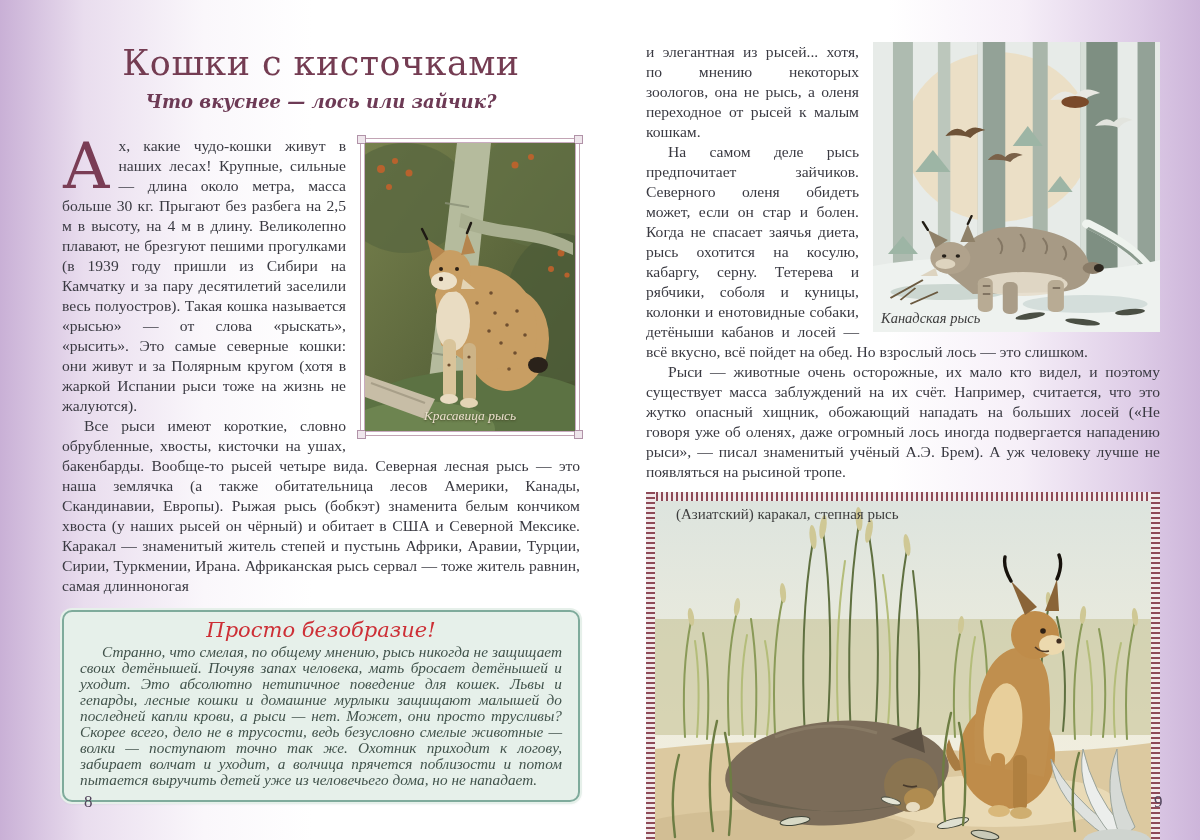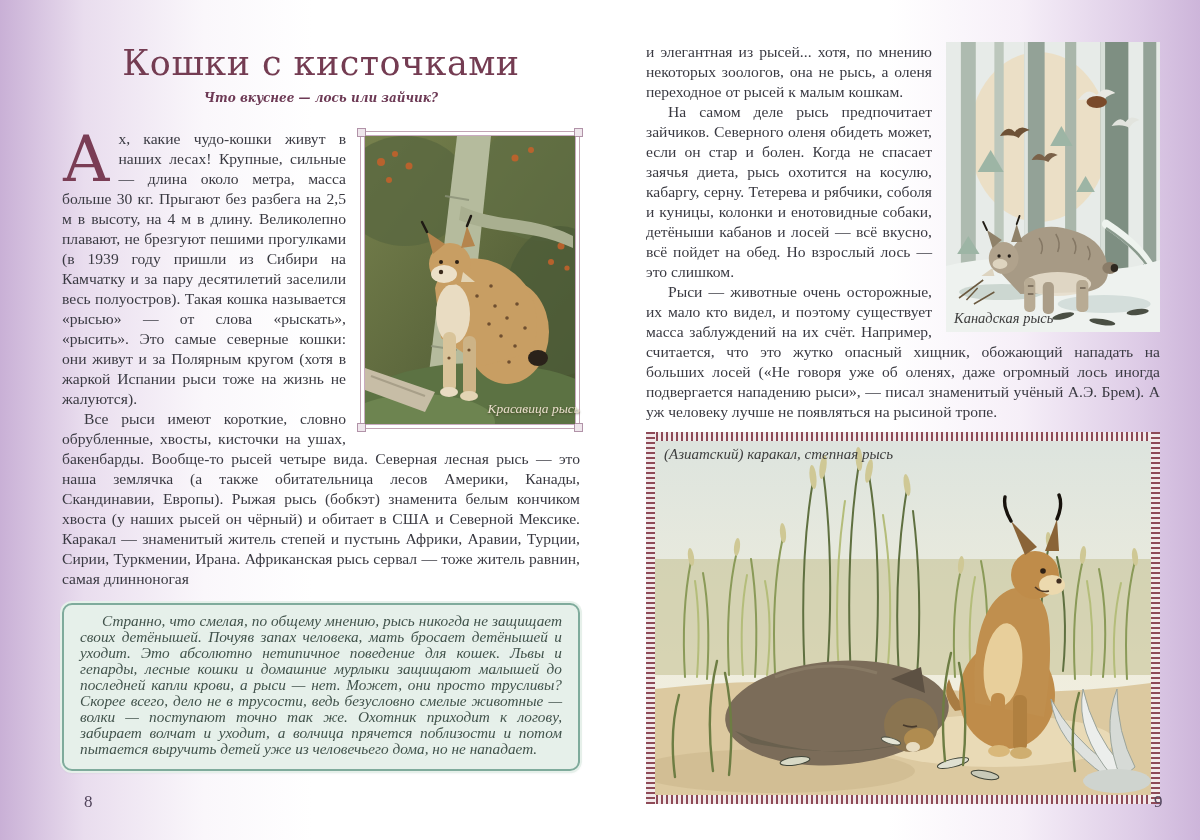--- a/index.html
+++ b/index.html
@@ -8,54 +8,54 @@
     background:linear-gradient(90deg,#c9b0d6 0%,#e9ddee 7%,#faf7fb 17%,#ffffff 26%,#ffffff 74%,#f6eff8 85%,#ddcbe6 95%,#cdb5da 100%);}
   
   .body-text{font-size:15.6px;line-height:20px;color:#3a3a42;text-align:justify;}
   .body-text p{margin:0;}
   .indent{text-indent:22px;}
   
   .page-left{position:absolute;left:62px;top:42px;width:518px;}
   .chapter-title{margin:0;text-align:center;font-family:"DejaVu Serif",serif;font-weight:400;
     font-size:36px;color:#743c52;letter-spacing:.5px;transform:scaleX(.97);}
   .chapter-subtitle{margin:8px 0 0;text-align:center;font-family:"DejaVu Serif",serif;
-    font-style:italic;font-weight:bold;font-size:12px;color:#6d3a55;}
+    font-style:italic;font-weight:bold;font-size:18px;color:#6d3a55;}
   .left-body{margin-top:24px;}
   .dropcap{float:left;font-family:"DejaVu Serif",serif;font-size:64px;line-height:54px;
     color:#7a3d55;margin:3px 8px 0 0;}
   
   .img1-float{float:right;width:220px;height:298px;margin:2px 0 8px 14px;position:relative;}
   .img1-frame{position:absolute;inset:0;border:1px solid #c2a4b4;box-shadow:0 0 0 3px #fff inset,0 0 0 4px #c9abc0 inset;}
   .img1-art{position:absolute;inset:5px;overflow:hidden;}
   .corner-orn{position:absolute;width:7px;height:7px;background:#efe6ec;border:1px solid #b193a8;}
   .corner-orn.tl{left:-4px;top:-4px;} .corner-orn.tr{right:-4px;top:-4px;}
   .corner-orn.bl{left:-4px;bottom:-4px;} .corner-orn.br{right:-4px;bottom:-4px;}
-  .img1-caption{position:absolute;left:0;right:0;bottom:10px;text-align:right;
+  .img1-caption{position:absolute;left:0;right:0;bottom:10px;text-align:center;
     font-style:italic;font-size:13.5px;color:#eadfcc;text-shadow:0 1px 2px rgba(60,60,30,.7);}
   
   .mint-box{clear:both;margin-top:14px;background:#e6f0ea;border:2px solid #7fab9c;
     border-radius:10px;padding:8px 16px 12px;box-shadow:0 0 0 2px #e6f0ea,0 1px 3px rgba(80,120,105,.35);}
   .mint-title{margin:0 0 4px;text-align:center;font-family:"DejaVu Serif",serif;font-style:italic;
     font-size:21px;color:#cd2f36;}
   .mint-text{margin:0;font-style:italic;font-size:15.3px;line-height:16px;color:#41524b;
     text-align:justify;text-indent:22px;}
   
   .page-right{position:absolute;left:646px;top:42px;width:514px;}
-  .img2-float{float:right;width:214px;height:290px;margin:0 0 4px 14px;position:relative;}
+  .img2-float{float:right;width:250px;height:290px;margin:0 0 4px 14px;position:relative;padding-left:37px;}
   .img2-art{position:absolute;inset:0;overflow:hidden;}
   .img2-caption{position:absolute;left:8px;bottom:4px;font-style:italic;font-size:14.5px;color:#3c3c3c;}
   
   .img3{position:relative;margin-top:10px;width:514px;height:372px;background:#f6f4ec;}
   .stripe{position:absolute;}
   .stripe.top{left:0;right:0;top:0;height:9px;background:repeating-linear-gradient(90deg,#8e4a57 0 2px,#f2e9ea 2px 5px);}
   .stripe.bottom{left:0;right:0;bottom:0;height:9px;background:repeating-linear-gradient(90deg,#8e4a57 0 2px,#f2e9ea 2px 5px);}
   .stripe.left{top:0;bottom:0;left:0;width:9px;background:repeating-linear-gradient(0deg,#8e4a57 0 2px,#f2e9ea 2px 5px);}
   .stripe.right{top:0;bottom:0;right:0;width:9px;background:repeating-linear-gradient(0deg,#8e4a57 0 2px,#f2e9ea 2px 5px);}
   .img3-art{position:absolute;inset:9px;overflow:hidden;}
-  .img3-caption{position:absolute;left:18px;top:12px;font-style:italic;font-size:15px;color:#3e3e3e;}
+  .img3-caption{position:absolute;left:30px;top:12px;font-size:15px;color:#3e3e3e;}
   
   .pagenum{position:absolute;top:792px;font-size:17px;color:#52455c;}
   .pagenum.left{left:84px;} .pagenum.right{left:1154px;}
 </style>
 </head>
 <body>
 
 <div class="book">
 
   <div class="page-left">
@@ -141,20 +141,21 @@
             </g>
           </svg>
         </div>
         <div class="img1-caption">Красавица рысь</div>
       </div>
 
       <p><span class="dropcap">А</span><span>х, какие чудо-кошки живут в наших лесах! Крупные, сильные — длина около метра, масса больше 30 кг. Прыгают без разбега на 2,5 м в высоту, на 4 м в длину. Великолепно плавают, не брезгуют пешими прогулками (в 1939 году пришли из Сибири на Камчатку и за пару десятилетий заселили весь полуостров). Такая кошка называется «рысью» — от слова «рыскать», «рысить». Это самые северные кошки: они живут и за Полярным кругом (хотя в жаркой Испании рыси тоже на жизнь не жалуются).</span></p>
       <p class="indent">Все рыси имеют короткие, словно обрубленные, хвосты, кисточки на ушах, бакенбарды. Вообще-то рысей четыре вида. Северная лесная рысь — это наша землячка (а также обитательница лесов Америки, Канады, Скандинавии, Европы). Рыжая рысь (бобкэт) знаменита белым кончиком хвоста (у наших рысей он чёрный) и обитает в США и Северной Мексике. Каракал — знаменитый житель степей и пустынь Африки, Аравии, Турции, Сирии, Туркмении, Ирана. Африканская рысь сервал — тоже житель равнин, самая длинноногая</p>
 
       <div class="mint-box">
+        <div class="mint-title">Просто безобразие!</div>
         <p class="mint-text">Странно, что смелая, по общему мнению, рысь никогда не защищает своих детёнышей. Почуяв запах человека, мать бросает детёнышей и уходит. Это абсолютно нетипичное поведение для кошек. Львы и гепарды, лесные кошки и домашние мурлыки защищают малышей до последней капли крови, а рыси — нет. Может, они просто трусливы? Скорее всего, дело не в трусости, ведь безусловно смелые животные — волки — поступают точно так же. Охотник приходит к логову, забирает волчат и уходит, а волчица прячется поблизости и потом пытается выручить детей уже из человечьего дома, но не нападает.</p>
       </div>
     </div>
   </div>
 
   <div class="page-right body-text">
 
     <div class="img2-float">
       <div class="img2-art">
         <svg width="100%" height="100%" viewBox="0 0 230 290" preserveAspectRatio="none">

